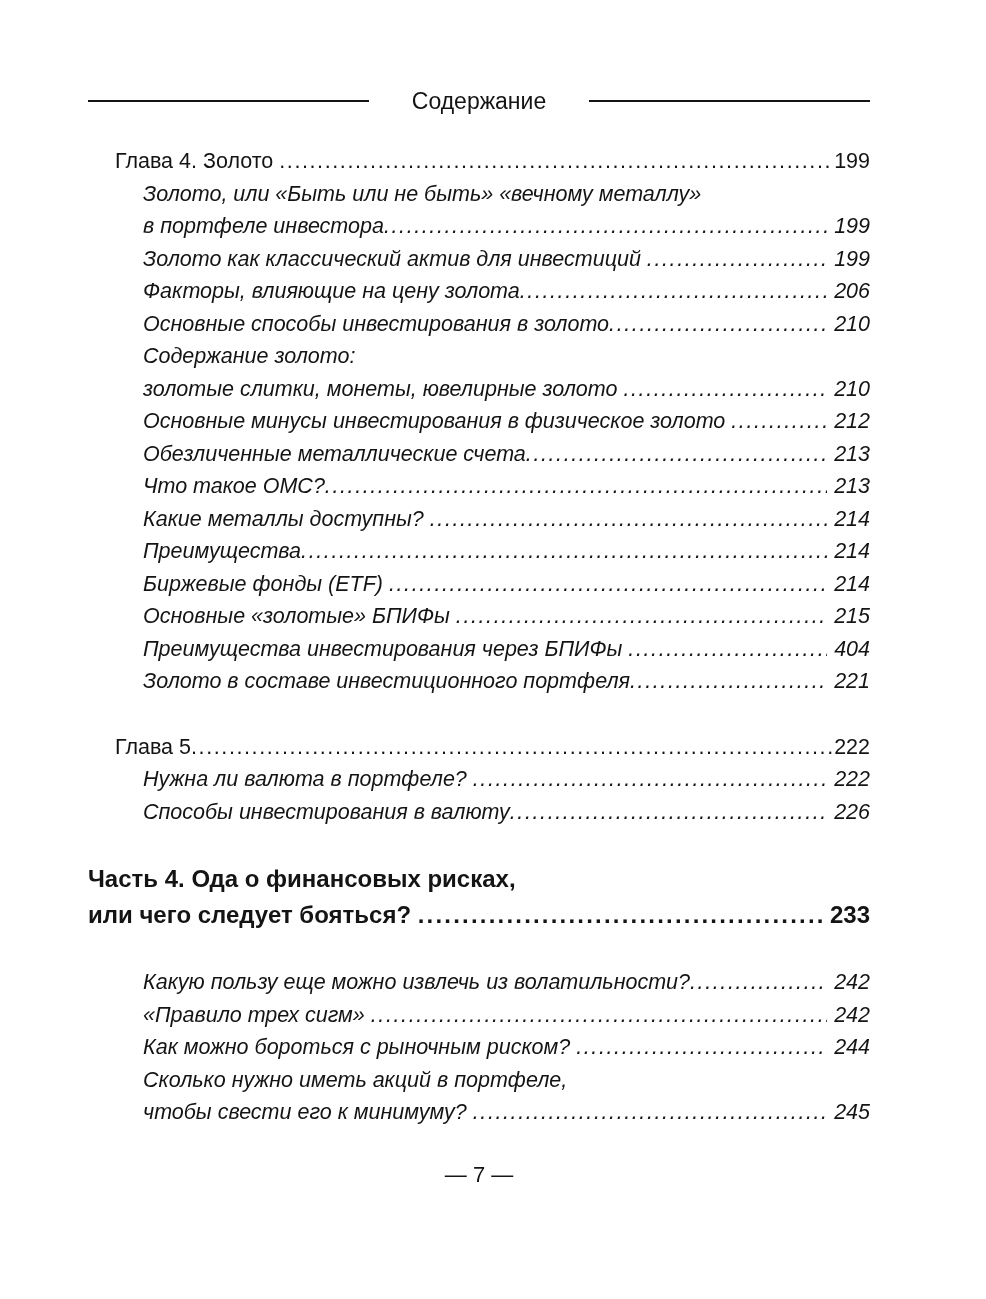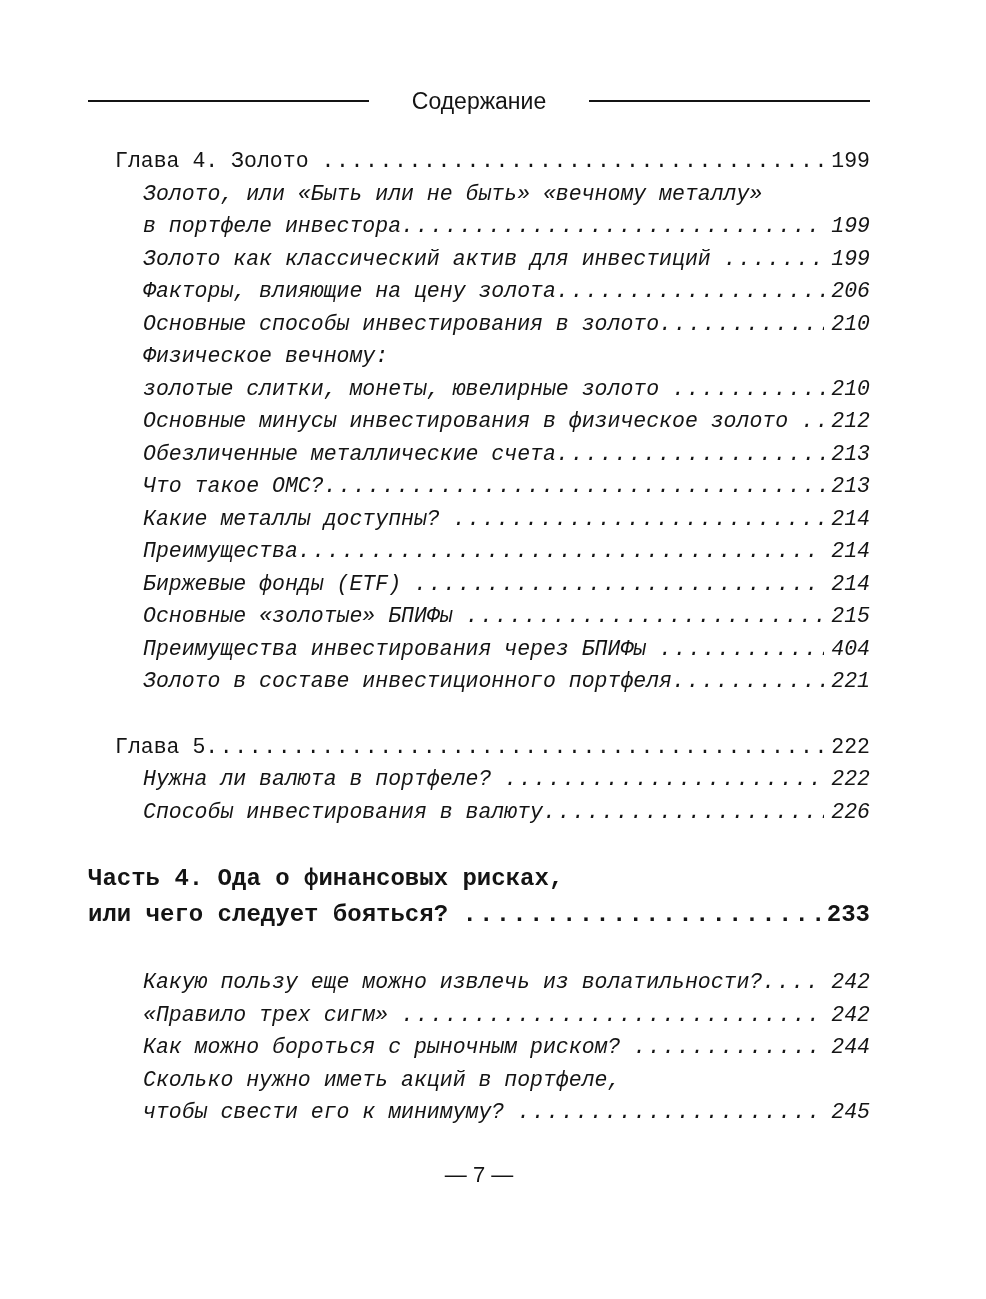--- a/index.html
+++ b/index.html
@@ -37,21 +37,20 @@
     margin: 29px 116px 0 88px;
   }
   .group { margin-top: 0; }
   .group + .group { margin-top: 33px; }
   .row {
     display: flex;
     align-items: center;
     line-height: 32.5px;
     font-size: 21.5px;
     white-space: nowrap;
-    font-family: Liberation Mono, monospace;
   }
   .row.chapter { padding-left: 27px; }
   .row.sub {
     padding-left: 55px;
     font-style: italic;
   }
   .row.part {
     padding-left: 0;
     font-weight: 700;
     font-size: 24px;
@@ -112,21 +111,21 @@
         <span class="title">Факторы, влияющие на цену золота</span>
         <span class="leader"></span>
         <span class="pagenum">206</span>
       </div>
       <div class="row sub">
         <span class="title">Основные способы инвестирования в золото</span>
         <span class="leader"></span>
         <span class="pagenum">210</span>
       </div>
       <div class="row sub">
-        <span class="title">Физическое вечному:</span>
+        <span class="title">Содержание золото:</span>
       </div>
       <div class="row sub">
         <span class="title">золотые слитки, монеты, ювелирные золото </span>
         <span class="leader"></span>
         <span class="pagenum">210</span>
       </div>
       <div class="row sub">
         <span class="title">Основные минусы инвестирования в физическое золото </span>
         <span class="leader"></span>
         <span class="pagenum">212</span>

